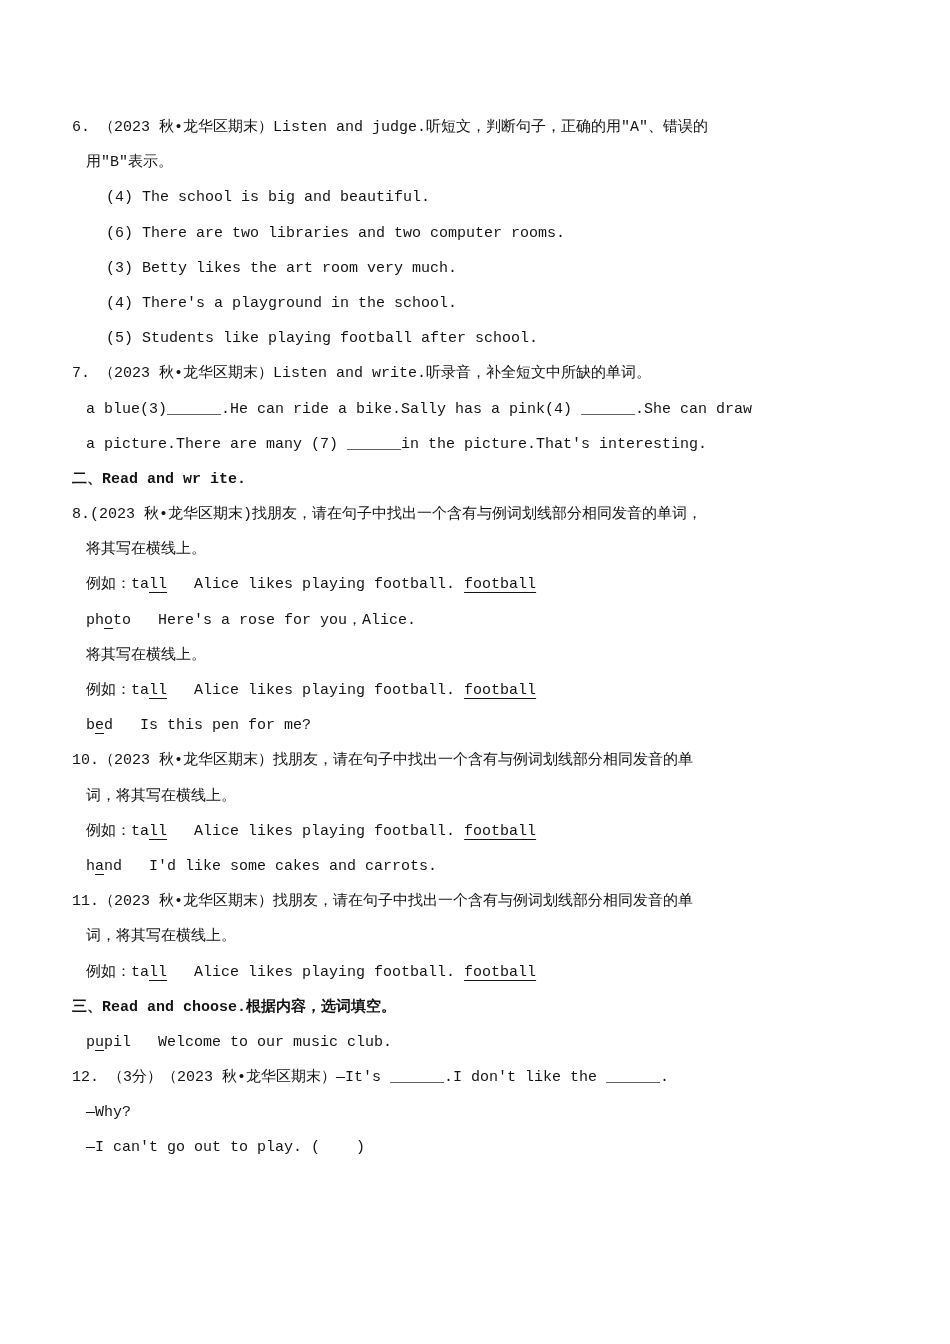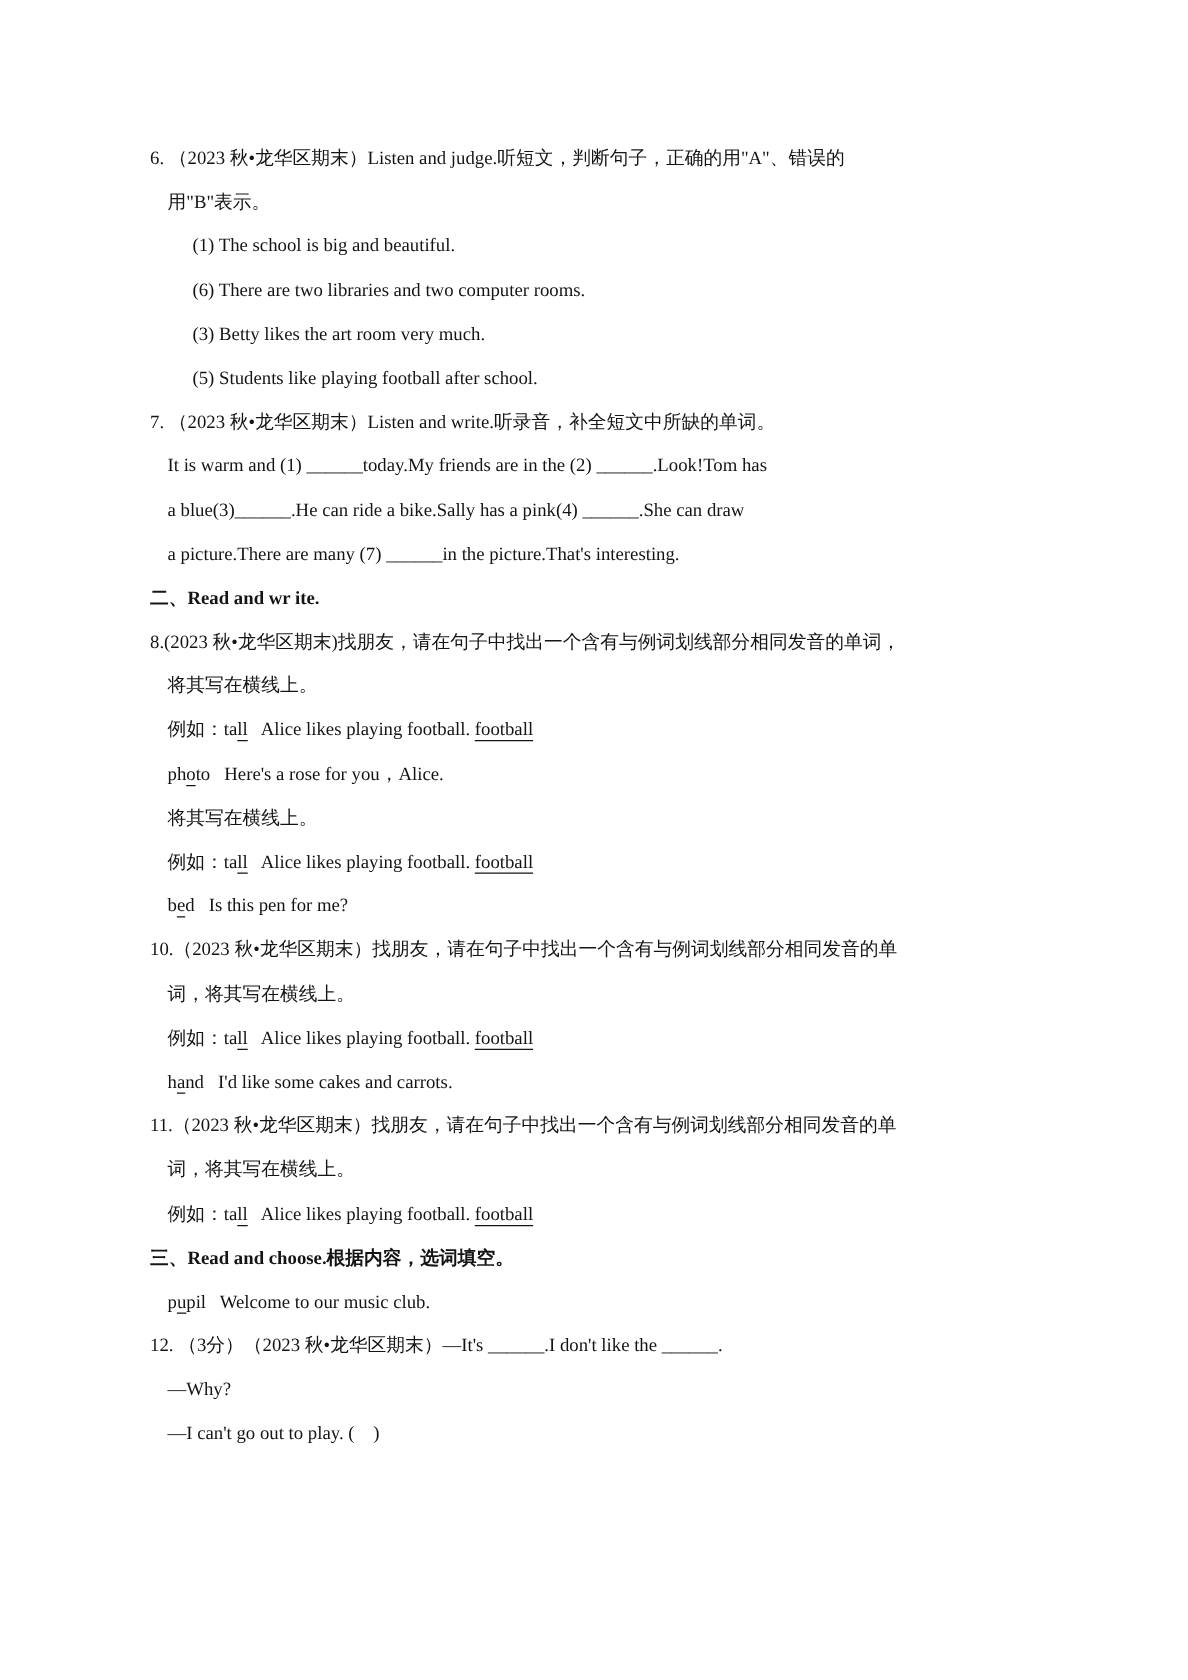--- a/index.html
+++ b/index.html
@@ -12,23 +12,22 @@
     height: 1344px;
     color: #141414;
     font-family: "Liberation Mono", "DejaVu Sans Mono", monospace;
     font-size: 15px;
     overflow: hidden;
   }
   .page {
     box-sizing: border-box;
     width: 848px;
     height: 1344px;
-    padding: 110px 110px 0 120px;
+    padding: 110px 110px 0 72px;
     background: #ffffff;
-    font-family: Liberation Serif, serif;
   }
   .ln {
     height: 35.2px;
     line-height: 35.2px;
     white-space: pre;
   }
   .cont { padding-left: 14px; }   
   .sub  { padding-left: 34px; }   
   .hd   { font-weight: bold; }    
   .u {
@@ -36,27 +35,27 @@
     text-underline-offset: 4px;
   }
 </style>
 </head>
 <body>
 
 <div class="page">
 
   <div class="ln">6. （2023 秋•龙华区期末）Listen and judge.听短文，判断句子，正确的用"A"、错误的</div>
   <div class="ln cont">用"B"表示。</div>
-  <div class="ln sub">(1) The school is big and beautiful.</div>
+  <div class="ln sub">(4) The school is big and beautiful.</div>
   <div class="ln sub">(6) There are two libraries and two computer rooms.</div>
   <div class="ln sub">(3) Betty likes the art room very much.</div>
+  <div class="ln sub">(4) There's a playground in the school.</div>
   <div class="ln sub">(5) Students like playing football after school.</div>
 
   <div class="ln">7. （2023 秋•龙华区期末）Listen and write.听录音，补全短文中所缺的单词。</div>
-  <div class="ln cont">It is warm and (1) ______today.My friends are in the (2) ______.Look!Tom has</div>
   <div class="ln cont">a blue(3)______.He can ride a bike.Sally has a pink(4) ______.She can draw</div>
   <div class="ln cont">a picture.There are many (7) ______in the picture.That's interesting.</div>
 
   <div class="ln hd">二、Read and wr ite.</div>
 
   <div class="ln">8.(2023 秋•龙华区期末)找朋友，请在句子中找出一个含有与例词划线部分相同发音的单词，</div>
   <div class="ln cont">将其写在横线上。</div>
   <div class="ln cont"><span>例如：ta</span><span class="u">ll</span><span>   Alice likes playing football. </span><span class="u">football</span></div>
   <div class="ln cont"><span>ph</span><span class="u">o</span><span>to   Here's a rose for you，Alice.</span></div>
 

